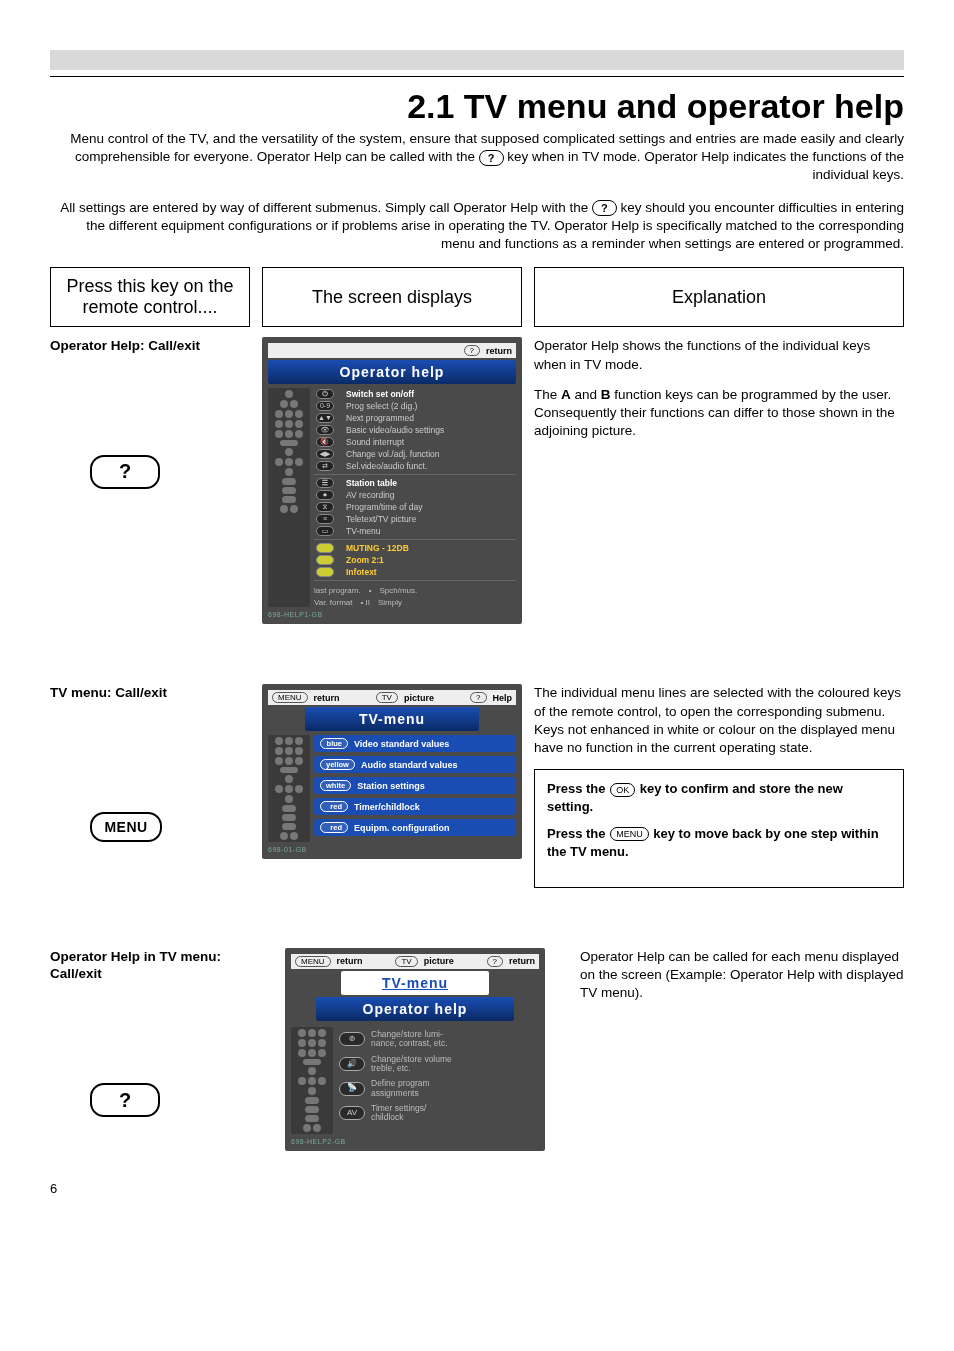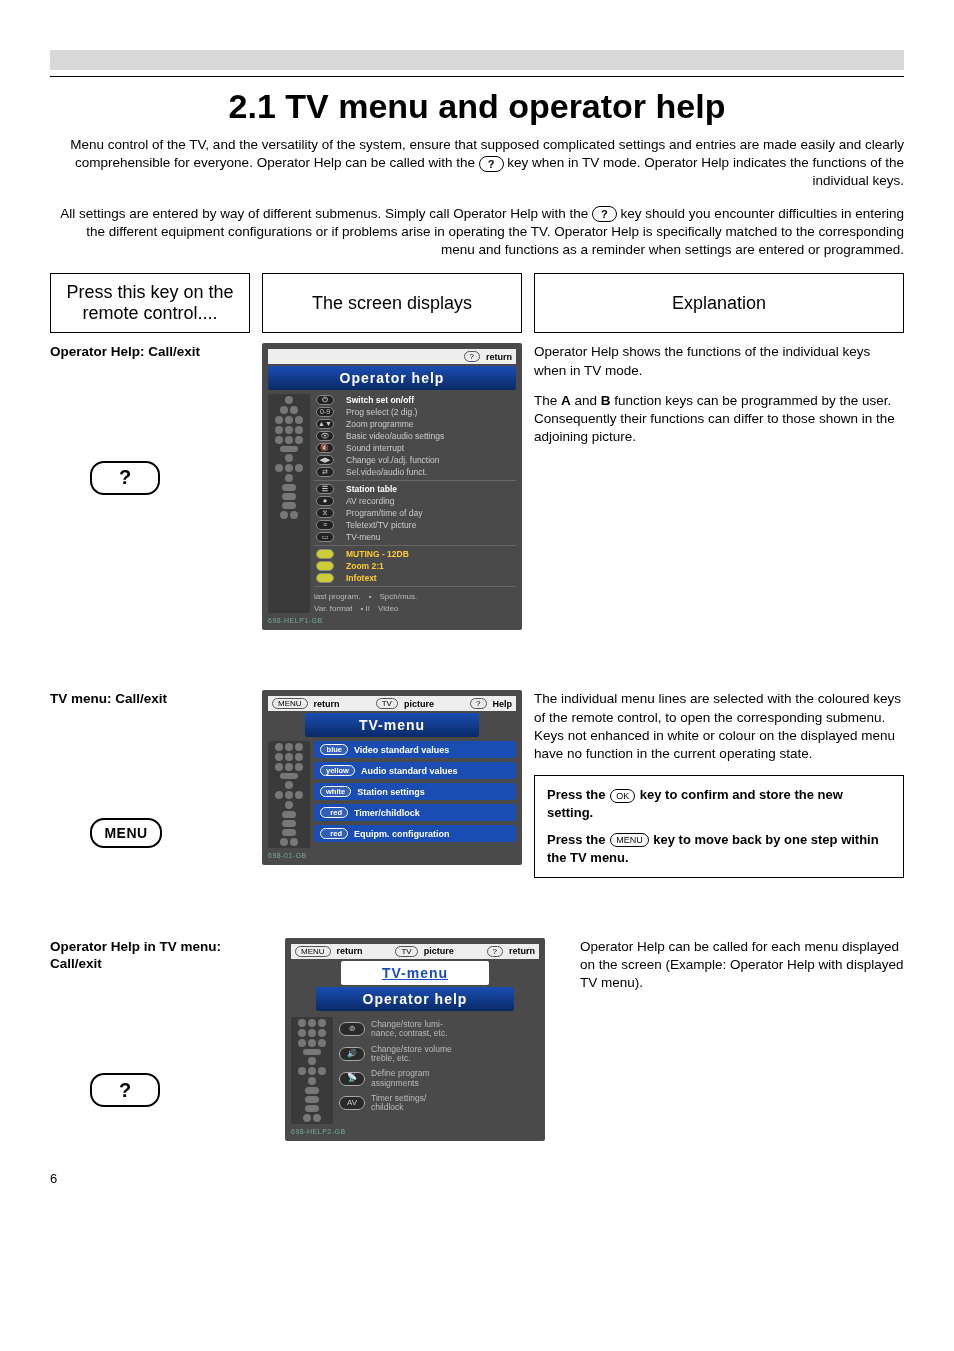--- a/index.html
+++ b/index.html
@@ -16,24 +16,24 @@
   .top-bar {
     height: 20px;
     background: #d9d9d9;
     margin-bottom: 6px;
   }
   .divider-line {
     border-top: 1px solid #000;
     margin-bottom: 10px;
   }
   h1.title {
-    text-align: center;
+    text-align: right;
     font-size: 34px;
     font-weight: bold;
-    margin-bottom: 10px;
+    margin-bottom: 4px;
   }
   .intro {
     font-size: 13.5px;
     line-height: 1.35;
     margin-bottom: 14px;
     text-align: right;
   }
   .intro .key-inline {
     display: inline-block;
     border: 1.5px solid #000;
@@ -107,21 +107,21 @@
     line-height: 1.35;
   }
   .right-col p { margin-bottom: 12px; }
   .right-col .callout {
     border: 1px solid #000;
     padding: 10px 12px;
     font-size: 13px;
     line-height: 1.4;
   }
   .right-col .callout p { margin-bottom: 8px; }
-  .right-col .callout p:last-child { margin-bottom: 0; }
+  .right-col .callout p:last-child { margin-bottom: 16px; }
 
   
   .osd {
     background: #4a4a4a;
     color: #fff;
     padding: 6px;
     font-size: 9px;
     border-radius: 2px;
     position: relative;
   }
@@ -385,21 +385,21 @@
             <div class="osd-line hi">
                 <span class="osd-ic">⏻</span>
                 <span>Switch set on/off</span>
               </div>
             <div class="osd-line">
                 <span class="osd-ic">0-9</span>
                 <span>Prog select        (2 dig.)</span>
               </div>
             <div class="osd-line">
                 <span class="osd-ic">▲▼</span>
-                <span>Zoom programme</span>
+                <span>Next programmed</span>
               </div>
             <div class="osd-line">
                 <span class="osd-ic">👁</span>
                 <span>Basic video/audio settings</span>
               </div>
             <div class="osd-line">
                 <span class="osd-ic">🔇</span>
                 <span>Sound interrupt</span>
               </div>
             <div class="osd-line">
@@ -446,21 +446,21 @@
               </div>
             <div class="osd-sep"></div>
             <div class="osd-footer">
               <span>last program.</span>
               <span>•</span>
               <span>Spch/mus.</span>
             </div>
             <div class="osd-footer">
               <span>Var. format</span>
               <span>• II</span>
-              <span>Video</span>
+              <span>Simply</span>
             </div>
           </div>
         </div>
         <div class="osd-id">698-HELP1-GB</div>
       </div>
     </div>
 
     <div class="right-col">
       <p>Operator Help shows the functions of the individual keys when in TV mode.</p>
       <p>

